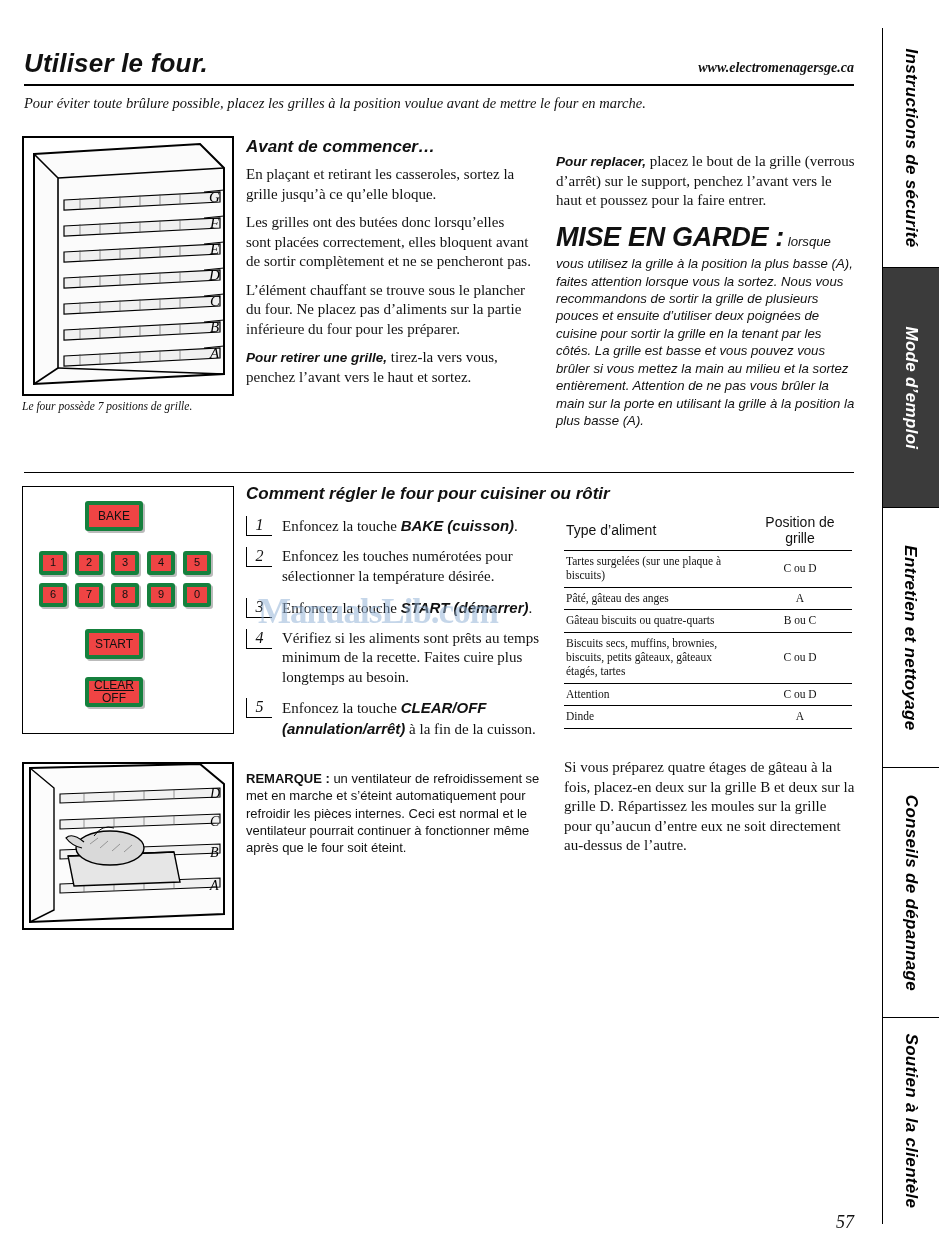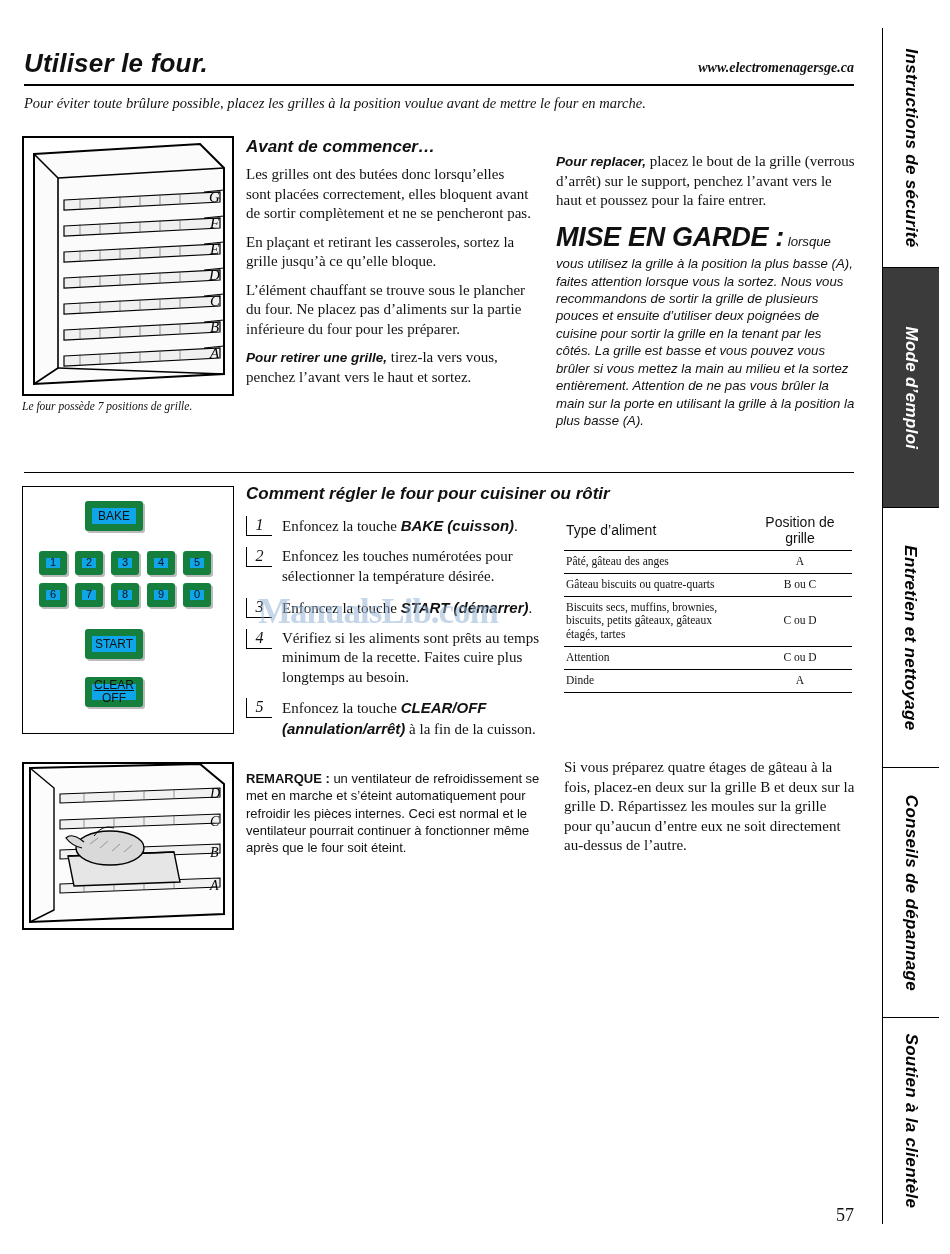--- a/index.html
+++ b/index.html
@@ -140,23 +140,23 @@
   
   .panel {
     position: absolute;
     left: 22px; top: 486px;
     width: 212px; height: 248px;
     border: 1px solid #000;
     background: #fff;
   }
   .key {
     position: absolute;
-    border: 7px solid #15803d;
+    border: 4px solid #15803d;
     border-radius: 3px;
-    background: #0ea5e9;
+    background: #ef4444;
     box-shadow: 2px 2px 0 #bbb;
     font-family: "Liberation Sans", sans-serif;
     font-size: 11px;
     display: flex;
     align-items: center;
     justify-content: center;
     text-align: center;
     line-height: 1.05;
   }
   .key.big { width: 58px; height: 30px; font-size: 12px; }
@@ -250,21 +250,22 @@
 
   .tbl-note {
     position: absolute;
     left: 564px; top: 758px; width: 292px;
     font-size: 15px;
     line-height: 1.3;
   }
 
   .page-num {
     position: absolute;
-    right: 96px; bottom: 28px;
+    right: 96px; bottom: 21px;
+    font-style: italic;
     font-size: 18px;
   }
 
   
   .watermark {
     position: absolute;
     left: 258px; top: 548px;
     font-family: "Liberation Serif", serif;
     font-weight: bold;
     font-size: 35px;
@@ -365,22 +366,22 @@
           <path d="M180 158 L200 156"></path>
           <path d="M180 184 L200 182"></path>
         <path d="M180 210 L200 208"></path>
       </g>
     </svg>
   </div>
   <div class="oven-caption">Le four possède 7 positions de grille.</div>
 
   <div class="col col-mid-1">
     <div class="sub-head">Avant de commencer…</div>
+    <p>En plaçant et retirant les casseroles, sortez la grille jusqu’à ce qu’elle bloque.</p>
     <p>Les grilles ont des butées donc lorsqu’elles sont placées correctement, elles bloquent avant de sortir complètement et ne se pencheront pas.</p>
-    <p>En plaçant et retirant les casseroles, sortez la grille jusqu’à ce qu’elle bloque.</p>
     <p>L’élément chauffant se trouve sous le plancher du four. Ne placez pas d’aliments sur la partie inférieure du four pour les préparer.</p>
     <p><span class="lead-bold">Pour retirer une grille,</span><span> tirez-la vers vous, penchez l’avant vers le haut et sortez.</span></p>
   </div>
 
   <div class="col col-right-1">
     <p><span class="lead-bold">Pour replacer,</span><span> placez le bout de la grille (verrous d’arrêt) sur le support, penchez l’avant vers le haut et poussez pour la faire entrer.</span></p>
     <p class="warn-body"><span class="warn-head">MISE EN GARDE :</span><span> lorsque vous utilisez la grille à la position la plus basse (A), faites attention lorsque vous la sortez. Nous vous recommandons de sortir la grille de plusieurs pouces et ensuite d’utiliser deux poignées de cuisine pour sortir la grille en la tenant par les côtés. La grille est basse et vous pouvez vous brûler si vous mettez la main au milieu et la sortez entièrement. Attention de ne pas vous brûler la main sur la porte en utilisant la grille à la position la plus basse (A).</span></p>
   </div>
 
   <div class="rule rule-mid"></div>
@@ -486,20 +487,24 @@
 
   <table class="tbl">
     <thead>
       <tr>
         <th>Type d’aliment</th>
         <th class="c2">Position de grille</th>
       </tr>
     </thead>
     <tbody>
       <tr>
+        <td>Tartes surgelées (sur une plaque à biscuits)</td>
+        <td class="c2">C ou D</td>
+      </tr>
+      <tr>
         <td>Pâté, gâteau des anges</td>
         <td class="c2">A</td>
       </tr>
       <tr>
         <td>Gâteau biscuits ou quatre-quarts</td>
         <td class="c2">B ou C</td>
       </tr>
       <tr>
         <td>Biscuits secs, muffins, brownies, biscuits, petits gâteaux, gâteaux étagés, tartes</td>
         <td class="c2">C ou D</td>

